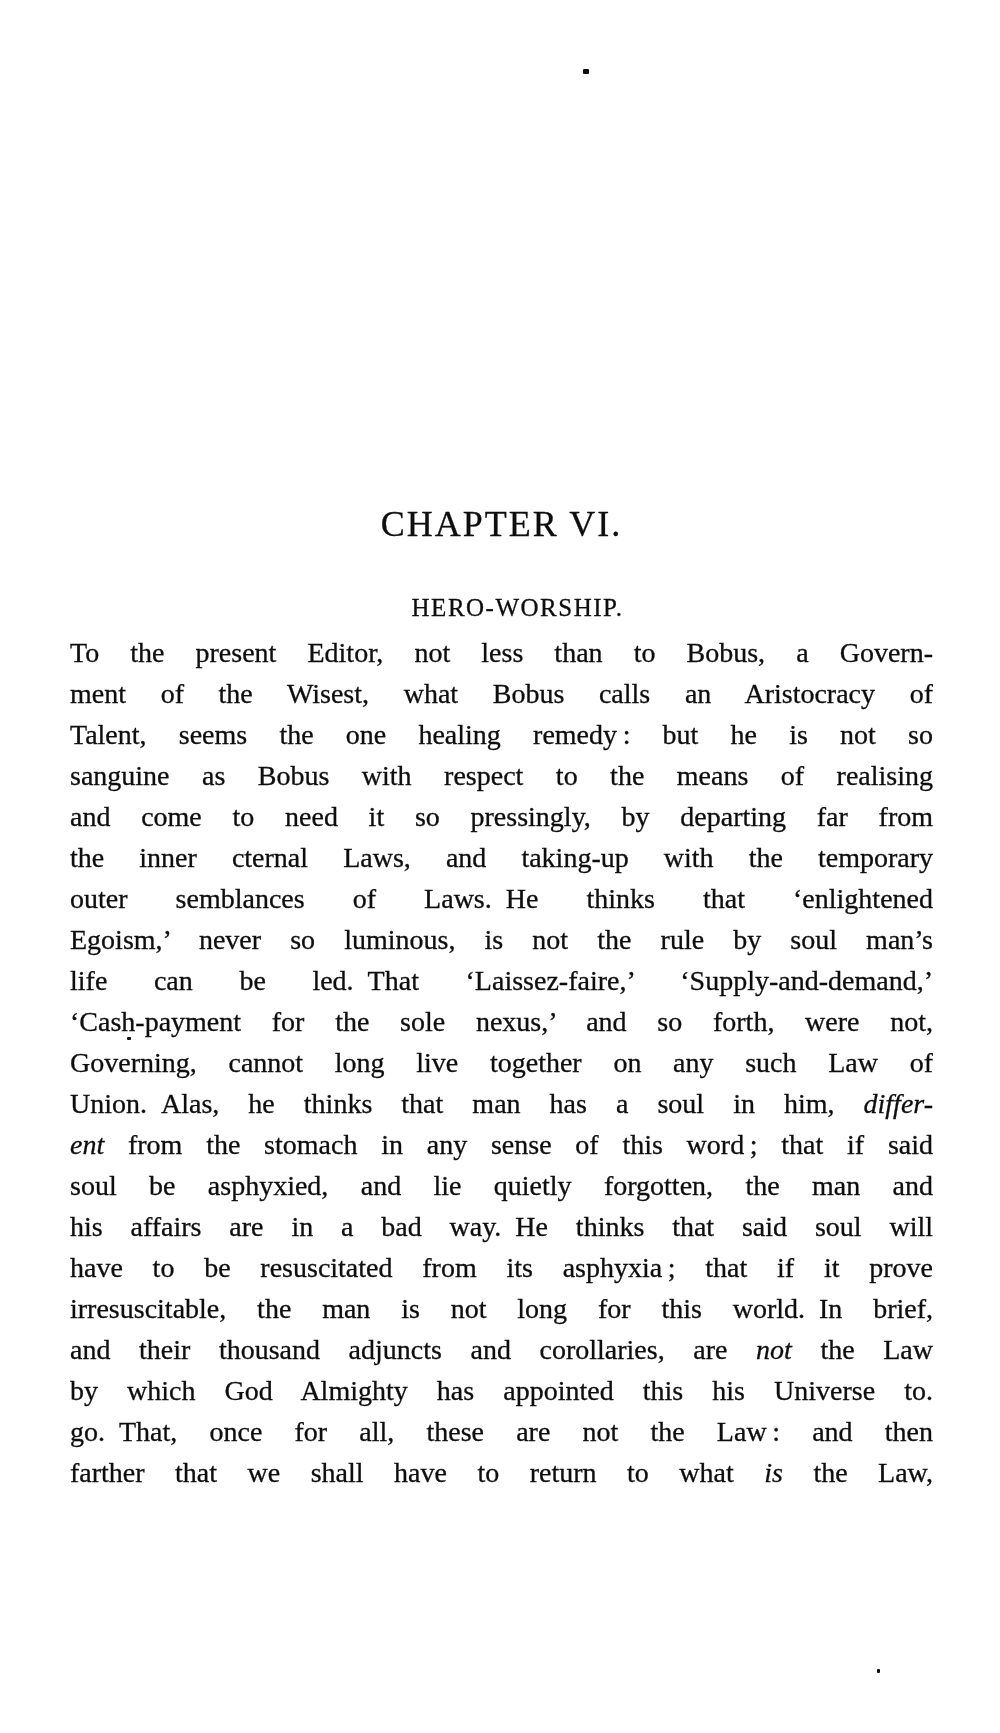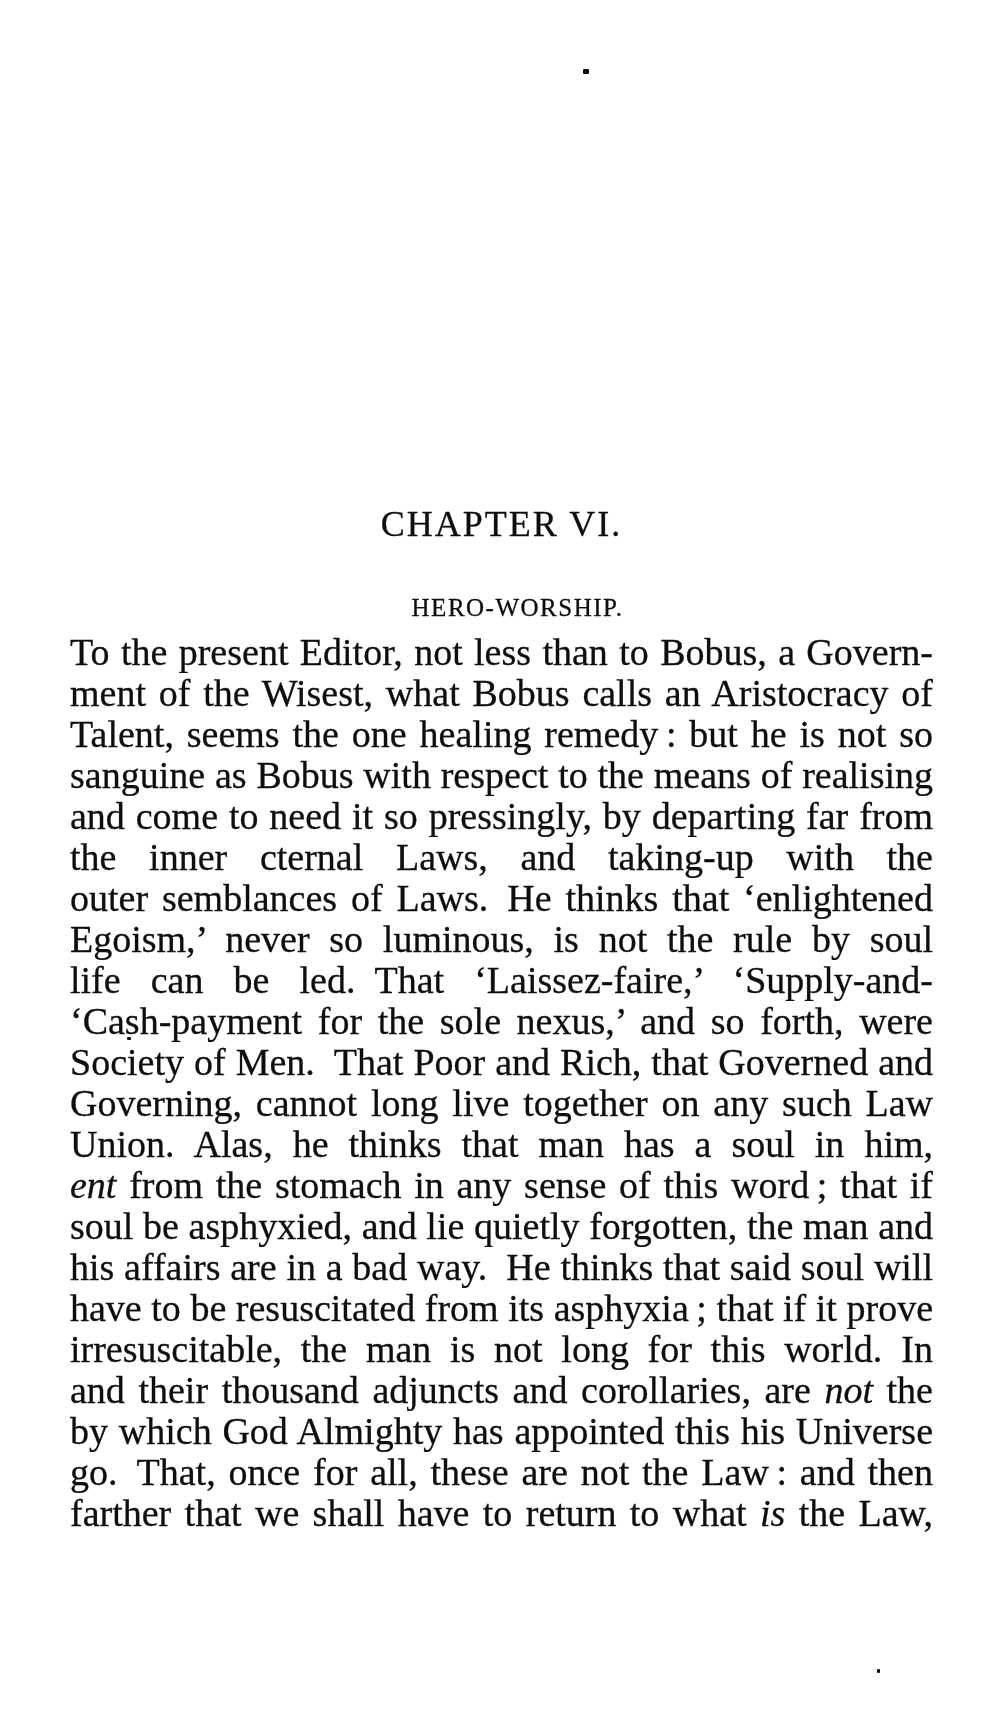--- a/index.html
+++ b/index.html
@@ -41,21 +41,21 @@
     font-weight: normal;
     letter-spacing: 1.5px;
     text-align: center;
     white-space: nowrap;
   }
   .body-text {
     position: absolute;
     top: 632px;
     left: 70px;
     width: 863px;
-    font-size: 38px;
+    font-size: 28px;
   }
   .line {
     height: 41px;
     line-height: 41px;
     text-align: justify;
     overflow: hidden;
   }
   
   .line::after {
     content: "";
@@ -90,21 +90,20 @@
       <div class="line"><span>To the present Editor, not less than to Bobus, a Govern-</span></div>
       <div class="line"><span>ment of the Wisest, what Bobus calls an Aristocracy of</span></div>
       <div class="line"><span>Talent, seems the one healing remedy : but he is not so</span></div>
       <div class="line"><span>sanguine as Bobus with respect to the means of realising</span></div>
       <div class="line"><span>and come to need it so pressingly, by departing far from</span></div>
       <div class="line"><span>the inner cternal Laws, and taking-up with the temporary</span></div>
       <div class="line"><span>outer semblances of Laws. He thinks that ‘enlightened</span></div>
       <div class="line"><span>Egoism,’ never so luminous, is not the rule by soul man’s</span></div>
       <div class="line"><span>life can be led. That ‘Laissez-faire,’ ‘Supply-and-demand,’</span></div>
       <div class="line"><span>‘Cash-payment for the sole nexus,’ and so forth, were not,</span></div>
-      <div class="line"><span>Society of Men. That Poor and Rich, that Governed and</span></div>
       <div class="line"><span>Governing, cannot long live together on any such Law of</span></div>
       <div class="line"><span>Union. Alas, he thinks that man has a soul in him, </span><em>differ-</em></div>
       <div class="line"><em>ent</em><span> from the stomach in any sense of this word ; that if said</span></div>
       <div class="line"><span>soul be asphyxied, and lie quietly forgotten, the man and</span></div>
       <div class="line"><span>his affairs are in a bad way. He thinks that said soul will</span></div>
       <div class="line"><span>have to be resuscitated from its asphyxia ; that if it prove</span></div>
       <div class="line"><span>irresuscitable, the man is not long for this world. In brief,</span></div>
       <div class="line"><span>and their thousand adjuncts and corollaries, are </span><em>not</em><span> the Law</span></div>
       <div class="line"><span>by which God Almighty has appointed this his Universe to.</span></div>
       <div class="line"><span>go. That, once for all, these are not the Law : and then</span></div>

